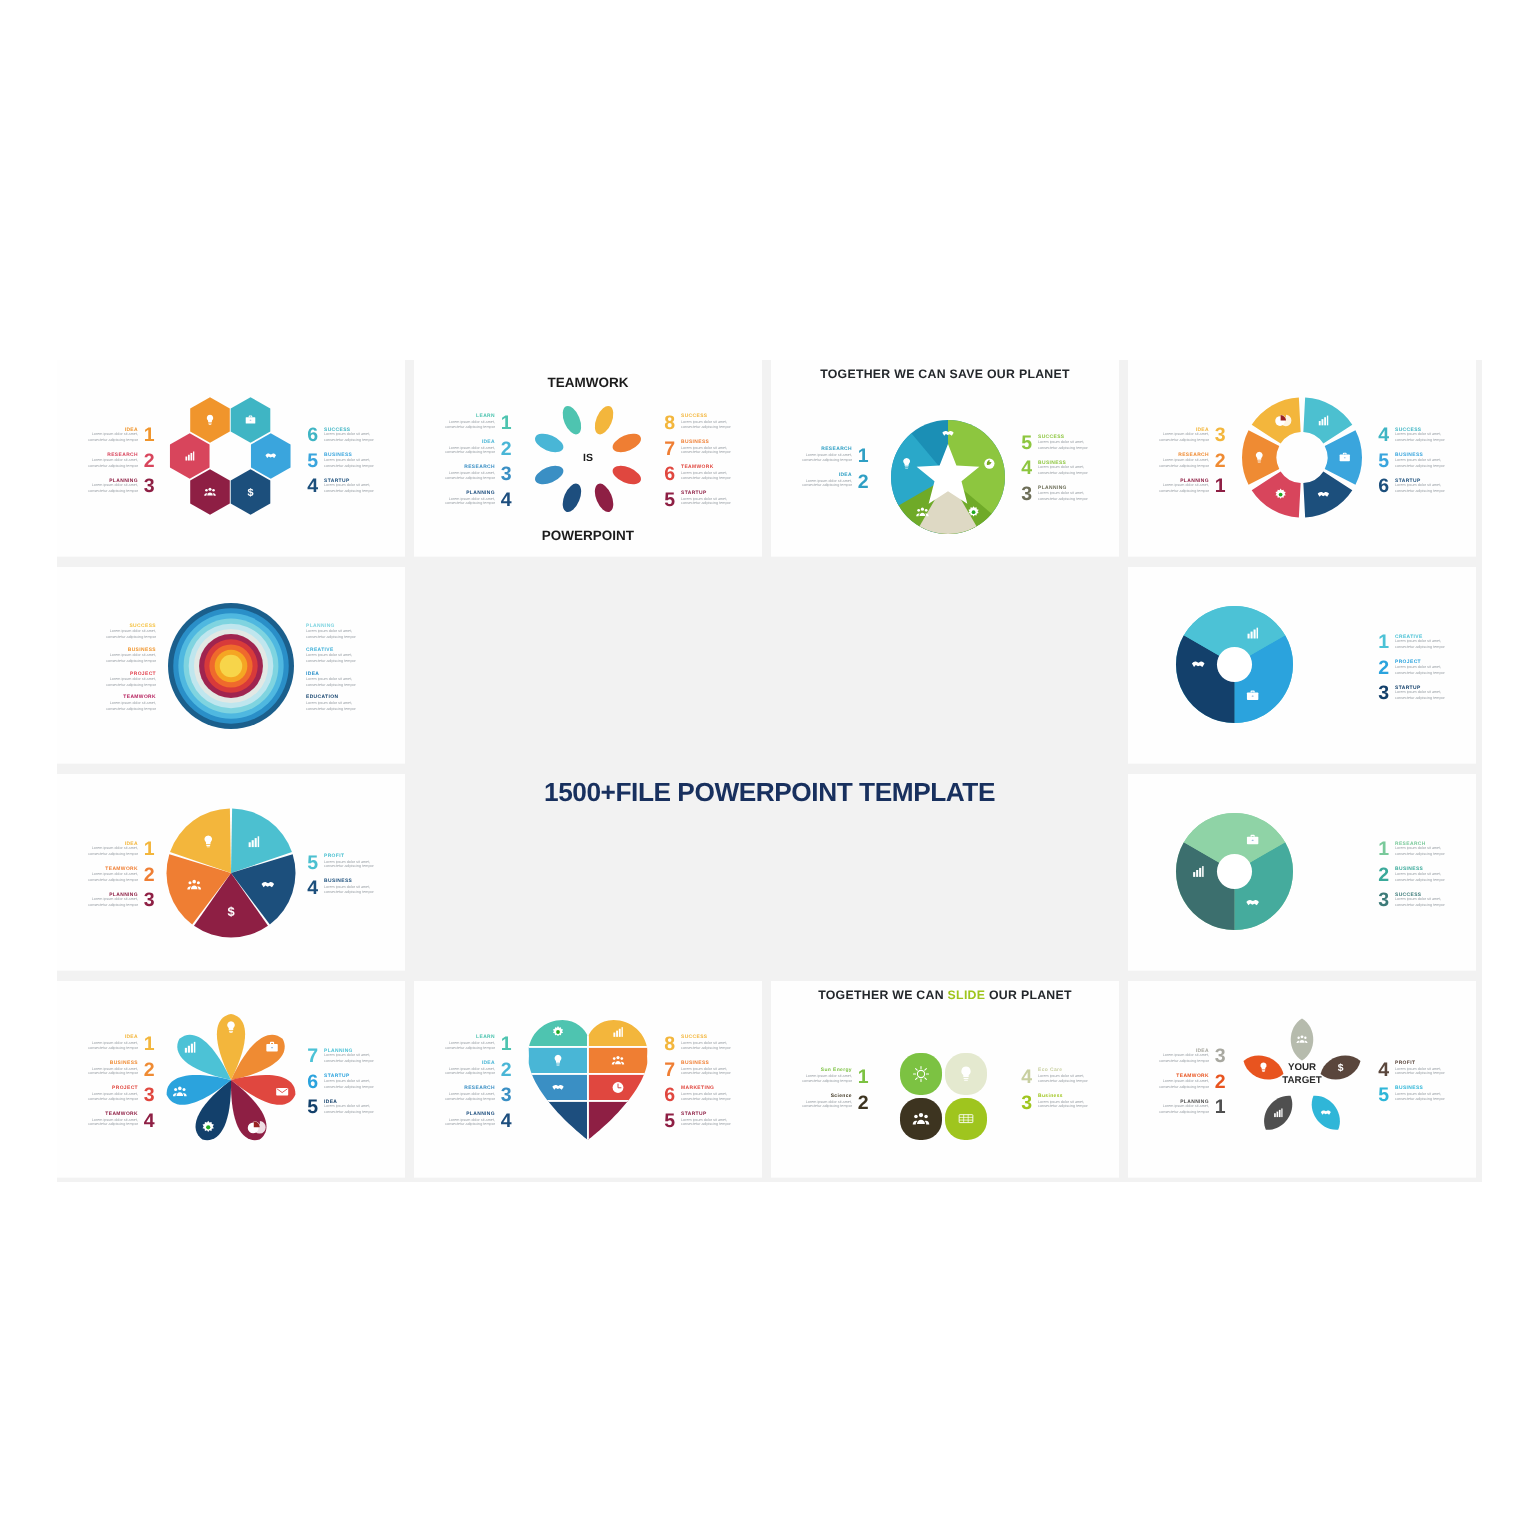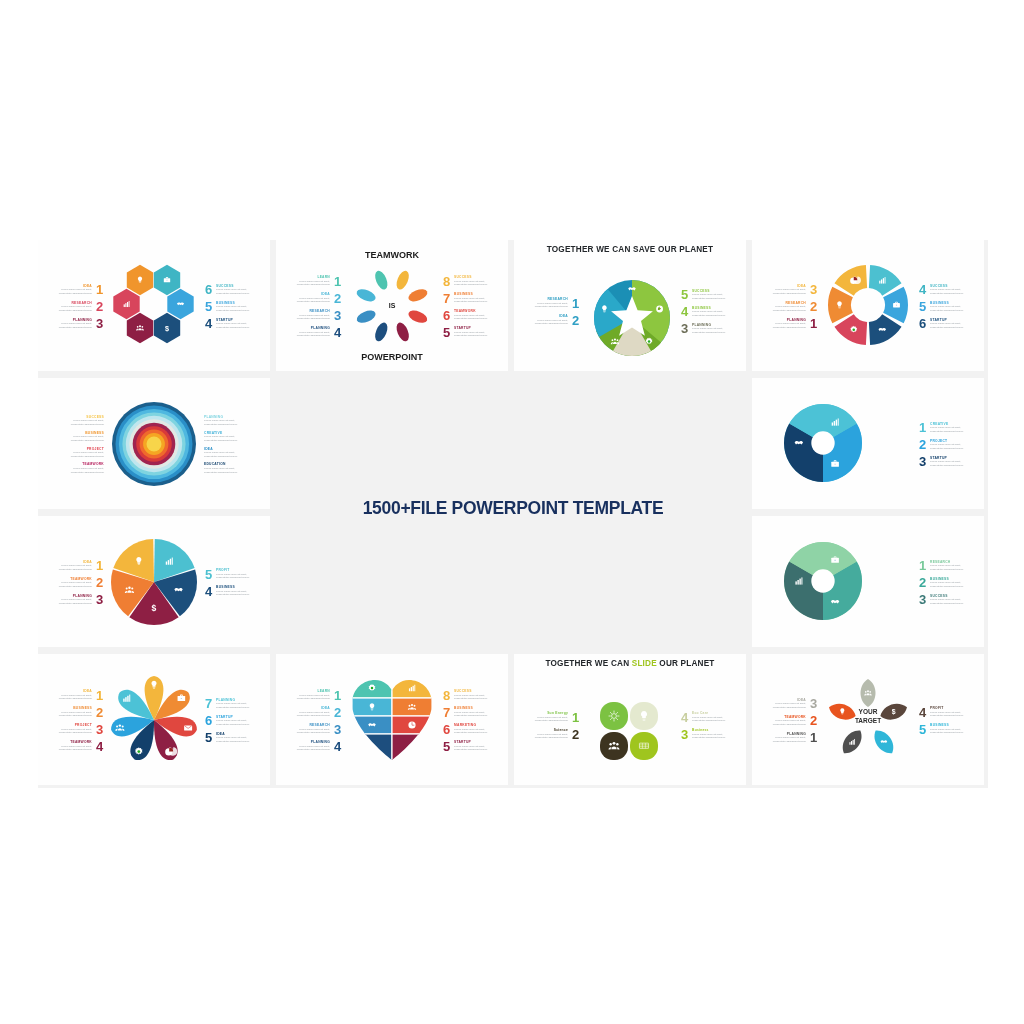--- a/index.html
+++ b/index.html
@@ -66,21 +66,21 @@
     background:#16699e;color:#ffffff;
     padding:1px 6px 3px 6px;margin-left:4px;
     display:inline-block;
   }
 </style>
 </head>
 <body>
 
 <div class="stage">
 
-  <div class="headline" style="left:242px;top:132px;width:466px;height:272px;">
+  <div class="headline" style="left:242px;top:152px;width:466px;height:272px;">
     <div class="hl1">1500+FILE POWERPOINT TEMPLATE</div>
   </div>
 
 <div class="card" style="left: 0px; top: 0px; width: 232px; height: 131px;">
    <div class="slide">
 
     <div class="col" style="left:4px;top:8px;width:62px;height:117px;align-items:flex-end;">
       <div class="row" style="flex-direction:row;justify-content:flex-end">
         <div class="txtblk tright">
         <div class="ttl" style="color:#f0952c">IDEA</div>

